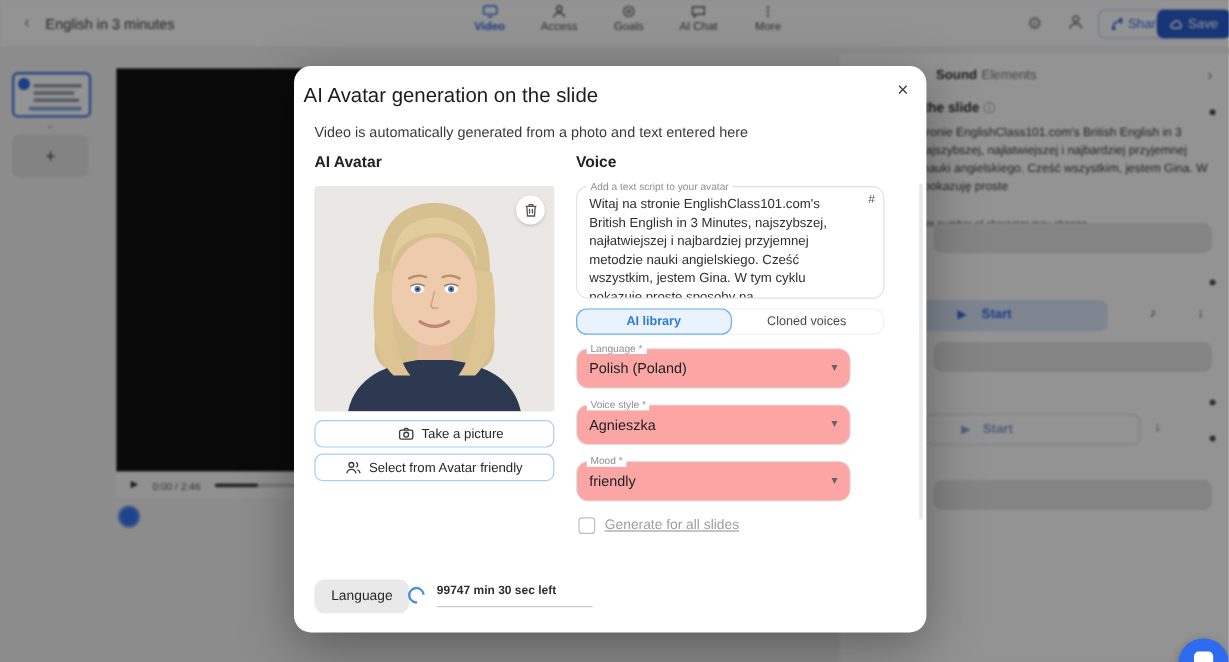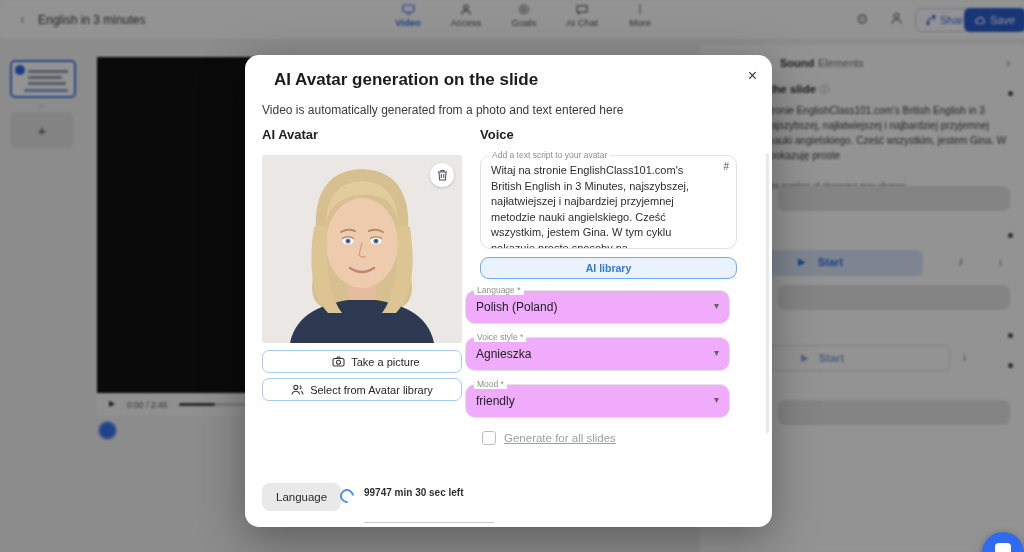--- a/index.html
+++ b/index.html
@@ -72,55 +72,55 @@
 
   
   .chat-widget { position:absolute; left:982px; top:532px; width:42px; height:42px; border-radius:50%; background:#2e6bf0; z-index:20;
     display:flex; align-items:center; justify-content:center; box-shadow:0 2px 8px rgba(0,0,0,.3); }
   .chat-glyph { width:16px; height:12px; background:#fff; border-radius:4px 4px 4px 1px; margin-top:-8px; }
 
   
   .modal { position:absolute; left:245px; top:55px; width:527px; height:472px; background:#fff; border-radius:14px; z-index:10;
     box-shadow:0 12px 45px rgba(0,0,0,.35); }
   .modal-close { position:absolute; right:15px; top:13px; font-size:16px; color:#3c3c3e; background:none; border:none; line-height:1; cursor:pointer; }
-  .modal-title { position:absolute; left:29px; top:15px; font-size:17px; font-weight:700; color:#1c1c1e; }
+  .modal-title { position:absolute; left:8px; top:15px; font-size:17px; font-weight:400; color:#1c1c1e; }
   .modal-subtitle { position:absolute; left:17px; top:48px; font-size:12px; color:#3a3a3c; }
   .col-heading { position:absolute; top:72px; font-size:13px; font-weight:600; color:#222; }
   .ch-avatar { left:17px; } .ch-voice { left:235px; }
 
   .avatar-photo { position:absolute; left:17px; top:100px; width:200px; height:188px; background:#eae8e6; border-radius:3px; overflow:hidden; }
   .delete-button { position:absolute; right:8px; top:8px; width:24px; height:24px; border-radius:50%; background:#fff; border:none;
     box-shadow:0 1px 3px rgba(0,0,0,.18); display:flex; align-items:center; justify-content:center; cursor:pointer; }
   .avatar-btn { position:absolute; left:17px; width:200px; height:23px; background:#fff; border:1px solid #a8cdf3; border-radius:7px;
     display:flex; align-items:center; justify-content:center; gap:6px; font-size:11px; color:#27272a; cursor:pointer; }
   .btn-take { top:295px;padding-left:28px; } .btn-select { top:323px; }
 
   .script-field { position:absolute; left:235px; top:100px; width:257px; height:94px; border:1px solid #e2e2e3; border-radius:10px; background:#fff; }
   .field-label { position:absolute; top:-6px; left:8px; background:#fff; padding:0 3px; font-size:8.5px; color:#8f8f92; white-space:nowrap; }
   .script-text { position:absolute; inset:0; padding:7px 20px 7px 10px; font-size:11px; line-height:1.42; color:#2e2e30; overflow:hidden; }
   .hash-icon { position:absolute; right:7px; top:5px; font-size:10px; color:#55555a; }
 
   .voice-tabs { position:absolute; left:235px; top:202px; width:257px; height:22px; display:flex; border:1px solid #f1f1f2; border-radius:9px; background:#fff; }
   .voice-tab { flex:1; display:flex; align-items:center; justify-content:center; font-size:10.5px; color:#49494c; cursor:pointer; border-radius:9px; }
   .voice-tab.active { background:#e9f2fd; border:1px solid #6aaef0; color:#2e7cd6; font-weight:600; margin:-1px; }
 
-  .select-field { position:absolute; left:220px; width:265px; height:34px; border:1px solid #e2e2e3; border-radius:10px; background:#f0abfc; cursor:pointer; }
+  .select-field { position:absolute; left:235px; width:229px; height:34px; border:1px solid #e2e2e3; border-radius:10px; background:#fca5a5; cursor:pointer; }
   .sf-language { top:235px; } .sf-style { top:282px;text-align:center; } .sf-mood { top:329px; }
   .select-value { position:absolute; left:10px; top:9px; font-size:12px; color:#212124; }
   .caret-icon { position:absolute; right:10px; top:9px; font-size:10px; color:#636366; }
 
   .generate-all { position:absolute; left:237px; top:376px; display:flex; align-items:center; gap:8px; cursor:pointer; }
   .checkbox { width:14px; height:14px; border:1.5px solid #bcbfc4; border-radius:3px; background:#fff; }
   .generate-all-label { font-size:11.5px; color:#9da0a5;text-decoration:underline; }
 
   .generate-button { position:absolute; left:17px; top:428px; padding:8px 14px; background:#e9e9ea; border:none; border-radius:8px;
     font-size:11.5px; font-weight:500; color:#2a2a2c; cursor:pointer; }
   .credits { position:absolute; left:95px; top:432px; display:flex; gap:10px; align-items:flex-start; }
   .spinner-icon { width:14px; height:14px; border-radius:50%; border:2.5px solid #4a90e2; border-right-color:transparent; transform:rotate(40deg); margin-top:2px; }
-  .time-left { font-size:10px; font-weight:600; color:#303032; padding-bottom:24px; border-bottom:1px solid #c9c9cb; width:130px; }
+  .time-left { font-size:10px; font-weight:600; color:#303032; padding-bottom:7px; border-bottom:1px solid #c9c9cb; width:130px; }
   .modal-scrollbar { position:absolute; left:521px; top:98px; width:3px; height:280px; background:#e9e9eb; border-radius:2px; }
 
   svg { display:block; }
 </style>
 </head>
 <body>
 
 <div class="screen">
 
   <div class="bg">
@@ -310,31 +310,32 @@
       <span>Take a picture</span>
     </button>
     <button class="avatar-btn btn-select">
       <span>
           <svg width="13" height="11" viewBox="0 0 13 11" fill="none" stroke="#3a3a3d" stroke-width="1.1">
             <circle cx="4.8" cy="3.4" r="2"></circle>
             <path d="M1 10.5c.4-2.3 2-3.3 3.8-3.3s3.4 1 3.8 3.3"></path>
             <path d="M8.8 1.6a2 2 0 010 3.7M9.8 7.3c1.3.4 2 1.4 2.3 3"></path>
           </svg>
         </span>
-      <span>Select from Avatar library</span>
+      <span>Select from Avatar friendly</span>
     </button>
 
     <div class="script-field">
       <span class="field-label">Add a text script to your avatar</span>
       <div class="script-text">Witaj na stronie EnglishClass101.com's British English in 3 Minutes, najszybszej, najłatwiejszej i najbardziej przyjemnej metodzie nauki angielskiego. Cześć wszystkim, jestem Gina. W tym cyklu pokazuję proste sposoby na</div>
       <span class="hash-icon">#</span>
     </div>
 
     <div class="voice-tabs">
       <div class="voice-tab active">AI library</div>
+      <div class="voice-tab">Cloned voices</div>
     </div>
 
     <div class="select-field sf-language">
       <span class="field-label">Language *</span>
       <span class="select-value">Polish (Poland)</span>
       <span class="caret-icon">▾</span>
     </div>
     <div class="select-field sf-style">
       <span class="field-label">Voice style *</span>
       <span class="select-value">Agnieszka</span>

